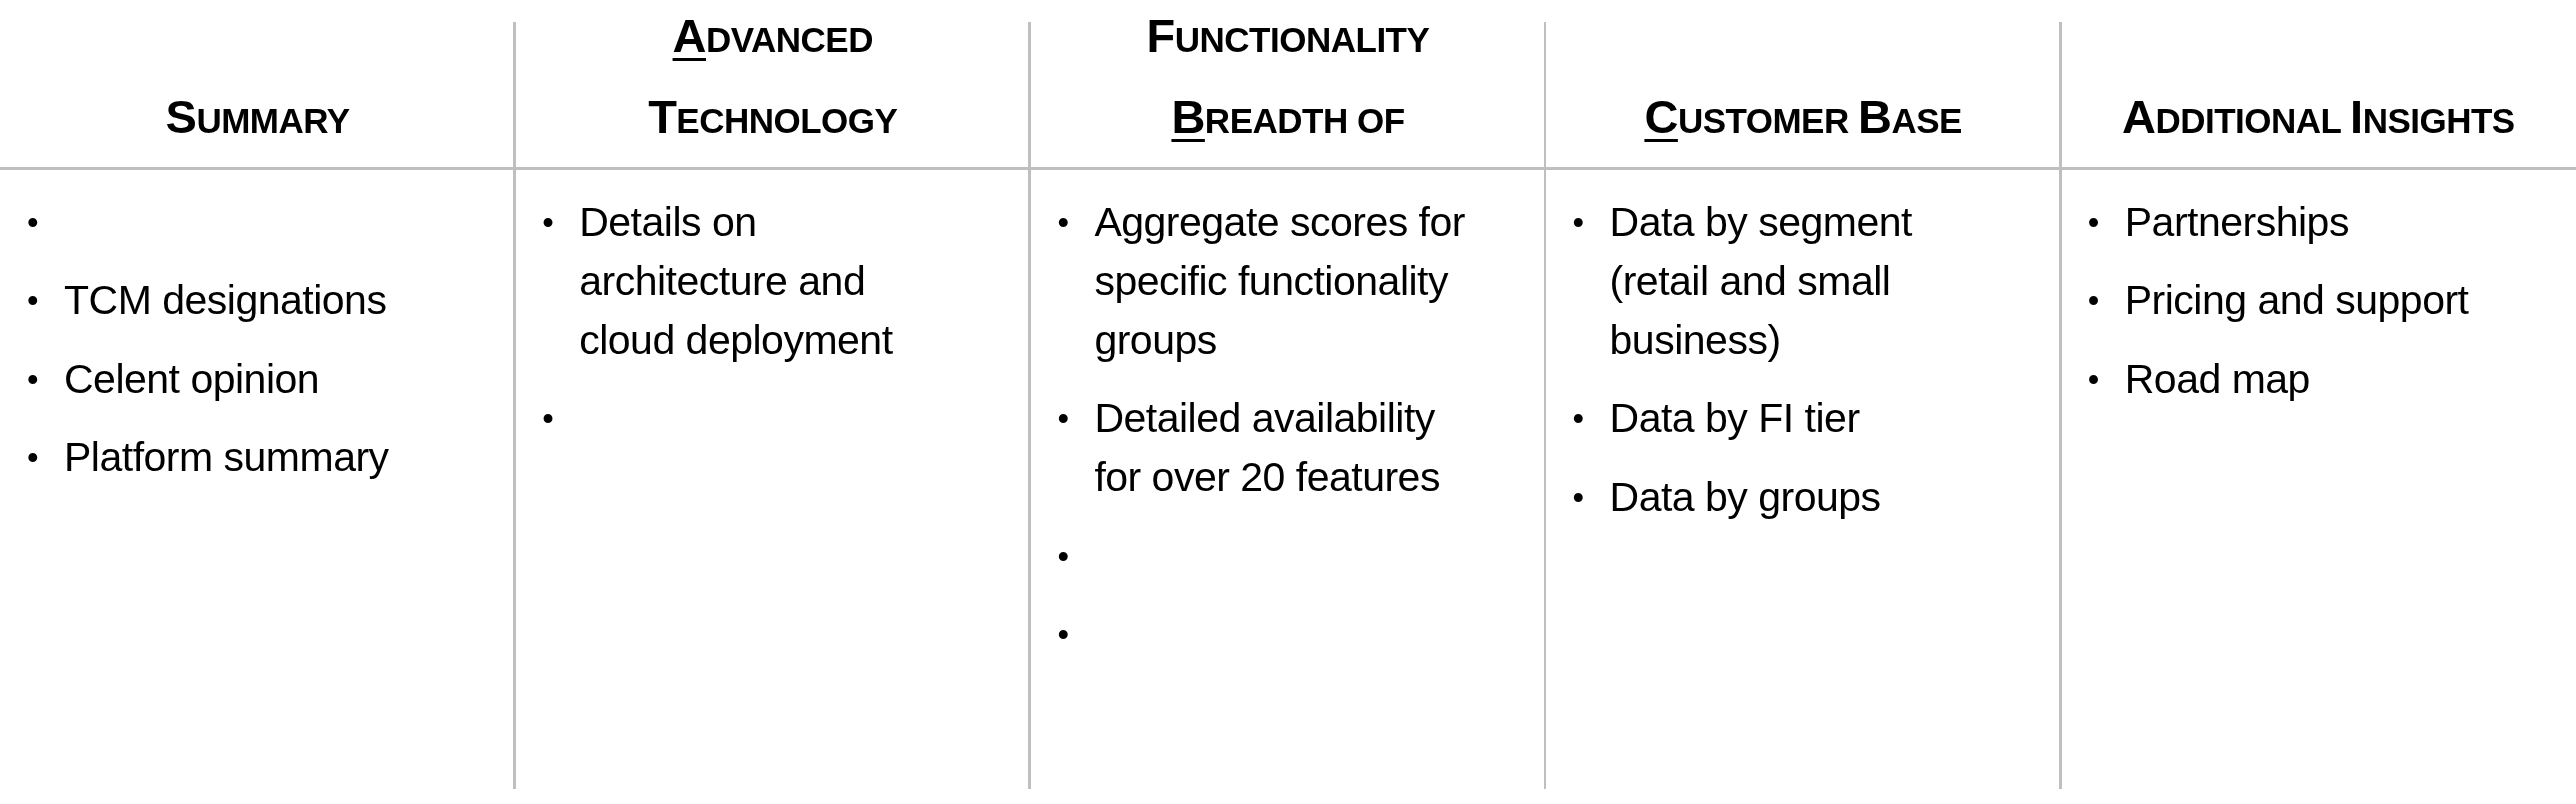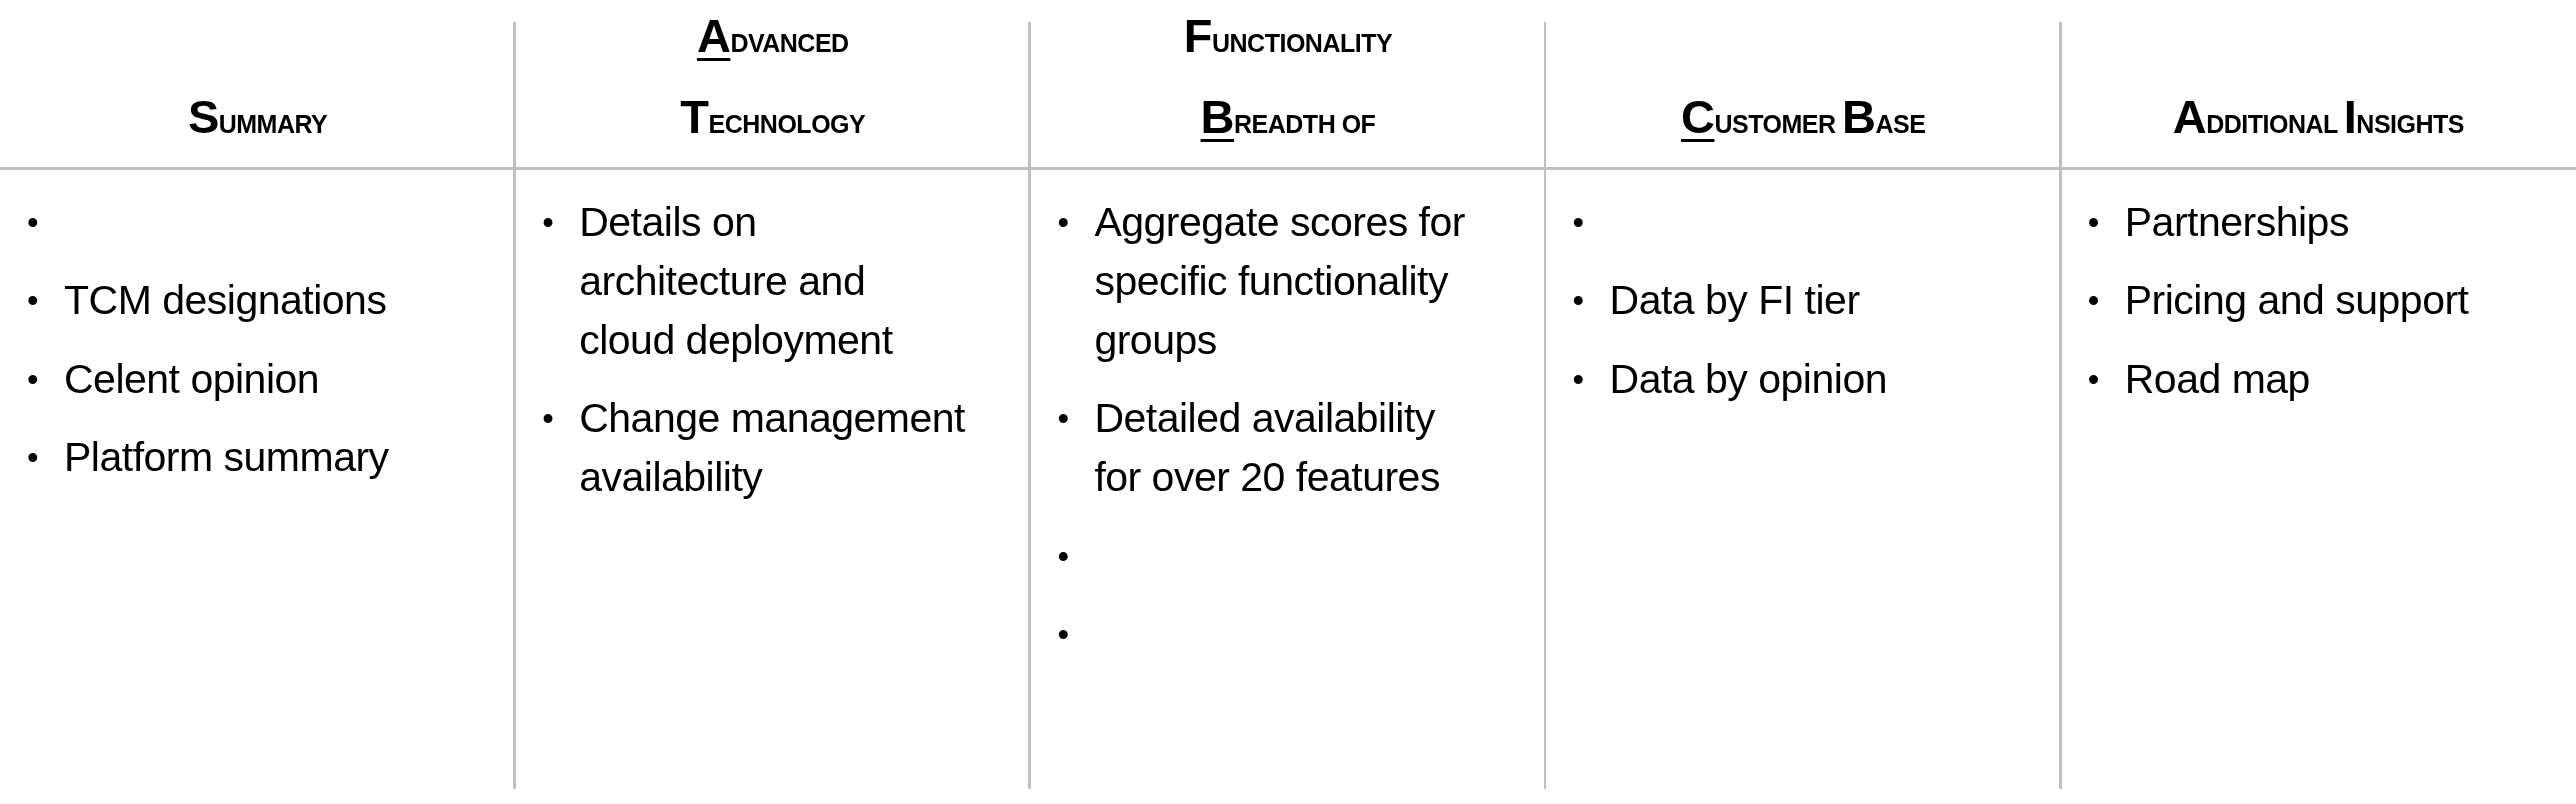--- a/index.html
+++ b/index.html
@@ -32,21 +32,21 @@
     padding-bottom: 7.8px;
     font-weight: 700;
   }
   .hdr-line {
     white-space: nowrap;
     line-height: 70px;
     text-align: center;
     letter-spacing: -0.5px;
   }
   .hdr-line .big   { font-size: 47px; }
-  .hdr-line .small { font-size: 25px; }
+  .hdr-line .small { font-size: 35px; }
   .hdr-line .u {
     text-decoration: underline;
     text-decoration-thickness: 3.4px;
     text-underline-offset: 5.9px;
   }
   .body {
     box-sizing: border-box;
     padding: 21.5px 7.8px 0 27px;
     font-size: 41px;
     line-height: 59px;
@@ -119,22 +119,20 @@
       <div class="body">
         <ul class="items">
             <li>
               <span class="bullet">•</span>
               <span class="txt">Details on
 architecture and
 cloud deployment</span>
             </li>
             <li>
               <span class="bullet">•</span>
-              <span class="txt">Change management
-availability</span>
             </li>
           </ul>
       </div>
     </div>
     <div class="col">
       <div class="hdr hdr-text">
           <div class="hdr-line"><span class="big">F</span><span class="small">UNCTIONALITY</span></div>
           <div class="hdr-line"><span class="big u">B</span><span class="small">READTH </span><span class="small">OF</span></div>
         </div>
       <div class="body">
@@ -160,28 +158,31 @@
       </div>
     </div>
     <div class="col">
       <div class="hdr hdr-text">
           <div class="hdr-line"><span class="big u">C</span><span class="small">USTOMER </span><span class="big">B</span><span class="small">ASE</span></div>
         </div>
       <div class="body">
         <ul class="items">
             <li>
               <span class="bullet">•</span>
+              <span class="txt">Data by segment
+(retail and small
+business)</span>
             </li>
             <li>
               <span class="bullet">•</span>
               <span class="txt">Data by FI tier</span>
             </li>
             <li>
               <span class="bullet">•</span>
-              <span class="txt">Data by opinion</span>
+              <span class="txt">Data by groups</span>
             </li>
           </ul>
       </div>
     </div>
     <div class="col">
       <div class="hdr hdr-text">
           <div class="hdr-line"><span class="big">A</span><span class="small">DDITIONAL </span><span class="big">I</span><span class="small">NSIGHTS</span></div>
         </div>
       <div class="body">
         <ul class="items">

